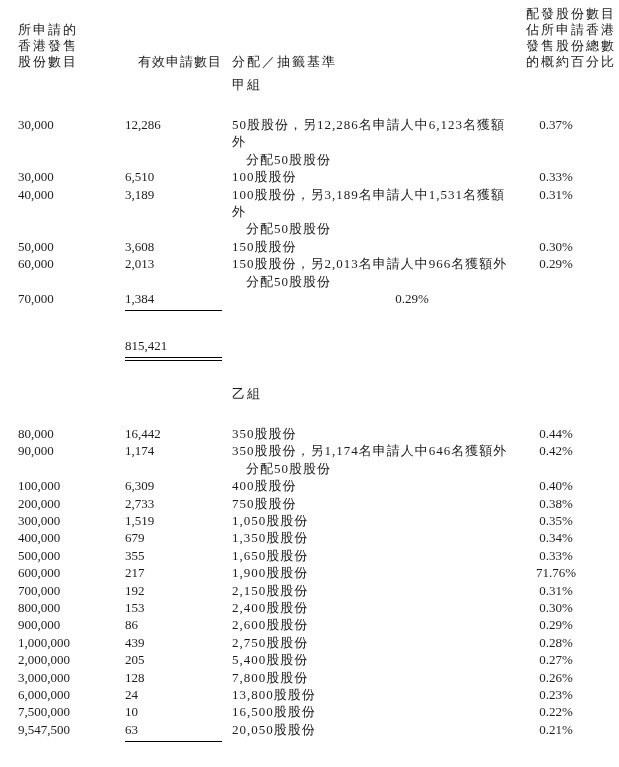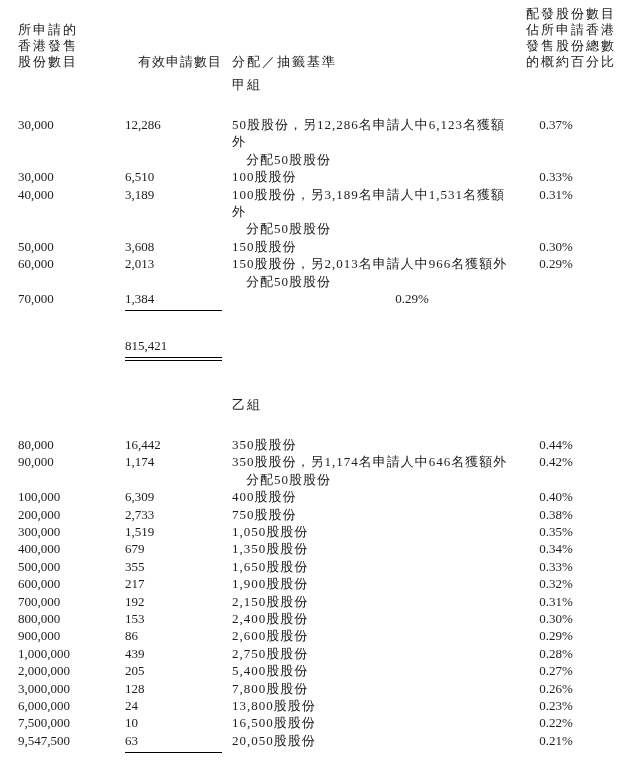--- a/index.html
+++ b/index.html
@@ -30,21 +30,21 @@
   .c2{width:97px;text-align:left;}
   .c3{width:278px;margin-left:10px;letter-spacing:1px;}
   .c3 .cont{padding-left:14px;}
   .c4{flex:1;text-align:center;}
 
   
   .rule-single{margin-left:107px;width:97px;border-top:1px solid #000;margin-top:3px;}
   .total-row{display:flex;margin-top:26px;line-height:17.4px;}
   .rule-double{margin-left:107px;width:97px;height:2px;
     border-top:1px solid #000;border-bottom:1px solid #000;margin-top:2px;}
-  .group-b-name{margin-top:35px;}
+  .group-b-name{margin-top:24px;}
 </style>
 </head>
 <body>
 
 <div class="page">
   <div class="table">
 
     <div class="thead">
       <div class="hc1">
         <div class="hline">所申請的</div>
@@ -177,21 +177,21 @@
               <div class="line1">1,650股股份</div>
             </div>
             <div class="c4">0.33%</div>
           </div>
           <div class="row">
             <div class="c1">600,000</div>
             <div class="c2">217</div>
             <div class="c3">
               <div class="line1">1,900股股份</div>
             </div>
-            <div class="c4">0.32%</div>
+            <div class="c4">71.76%</div>
           </div>
           <div class="row">
             <div class="c1">700,000</div>
             <div class="c2">192</div>
             <div class="c3">
               <div class="line1">2,150股股份</div>
             </div>
             <div class="c4">0.31%</div>
           </div>
           <div class="row">

